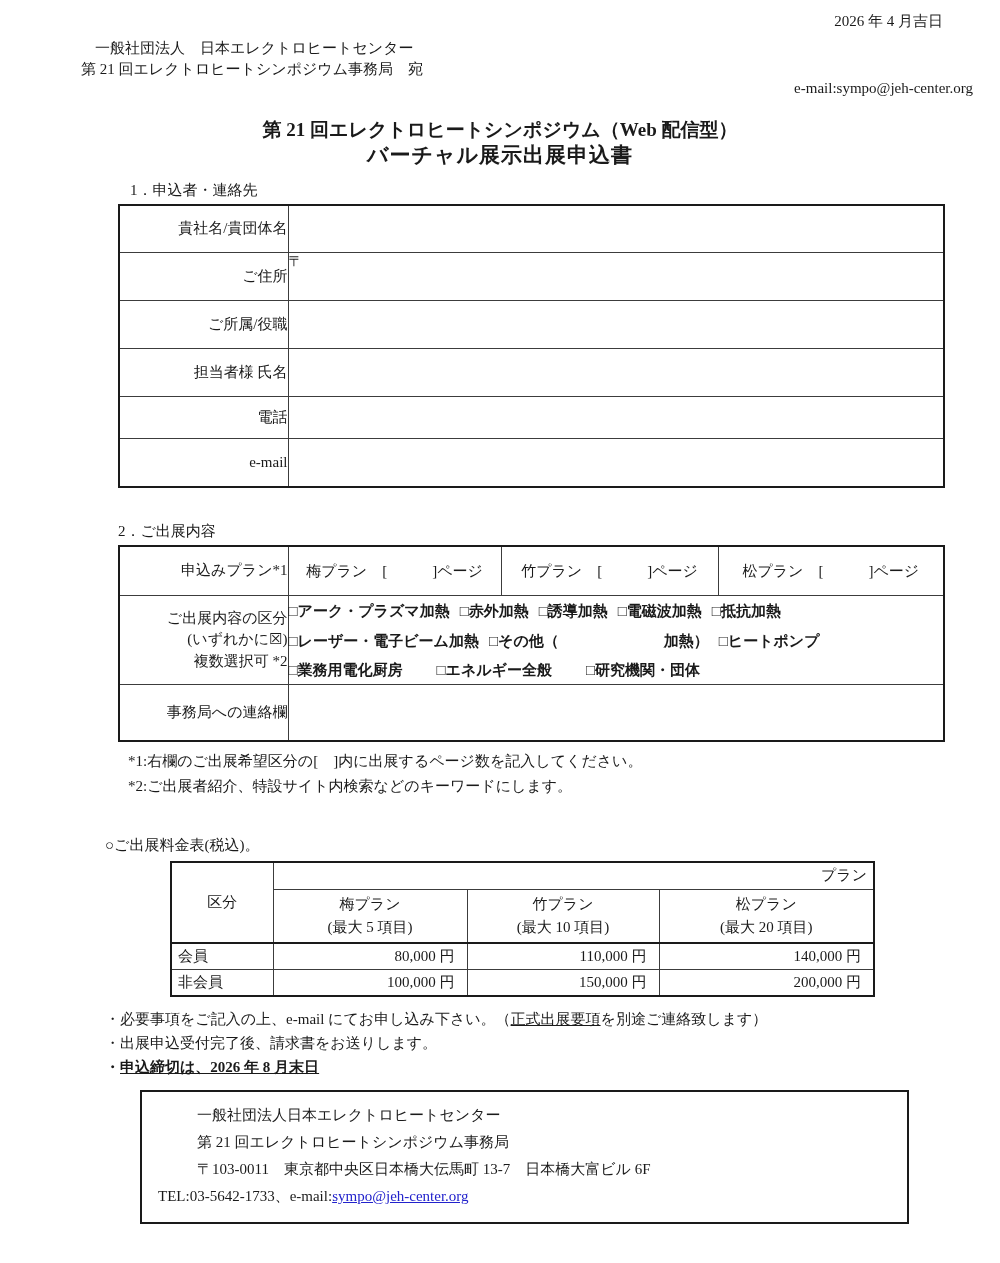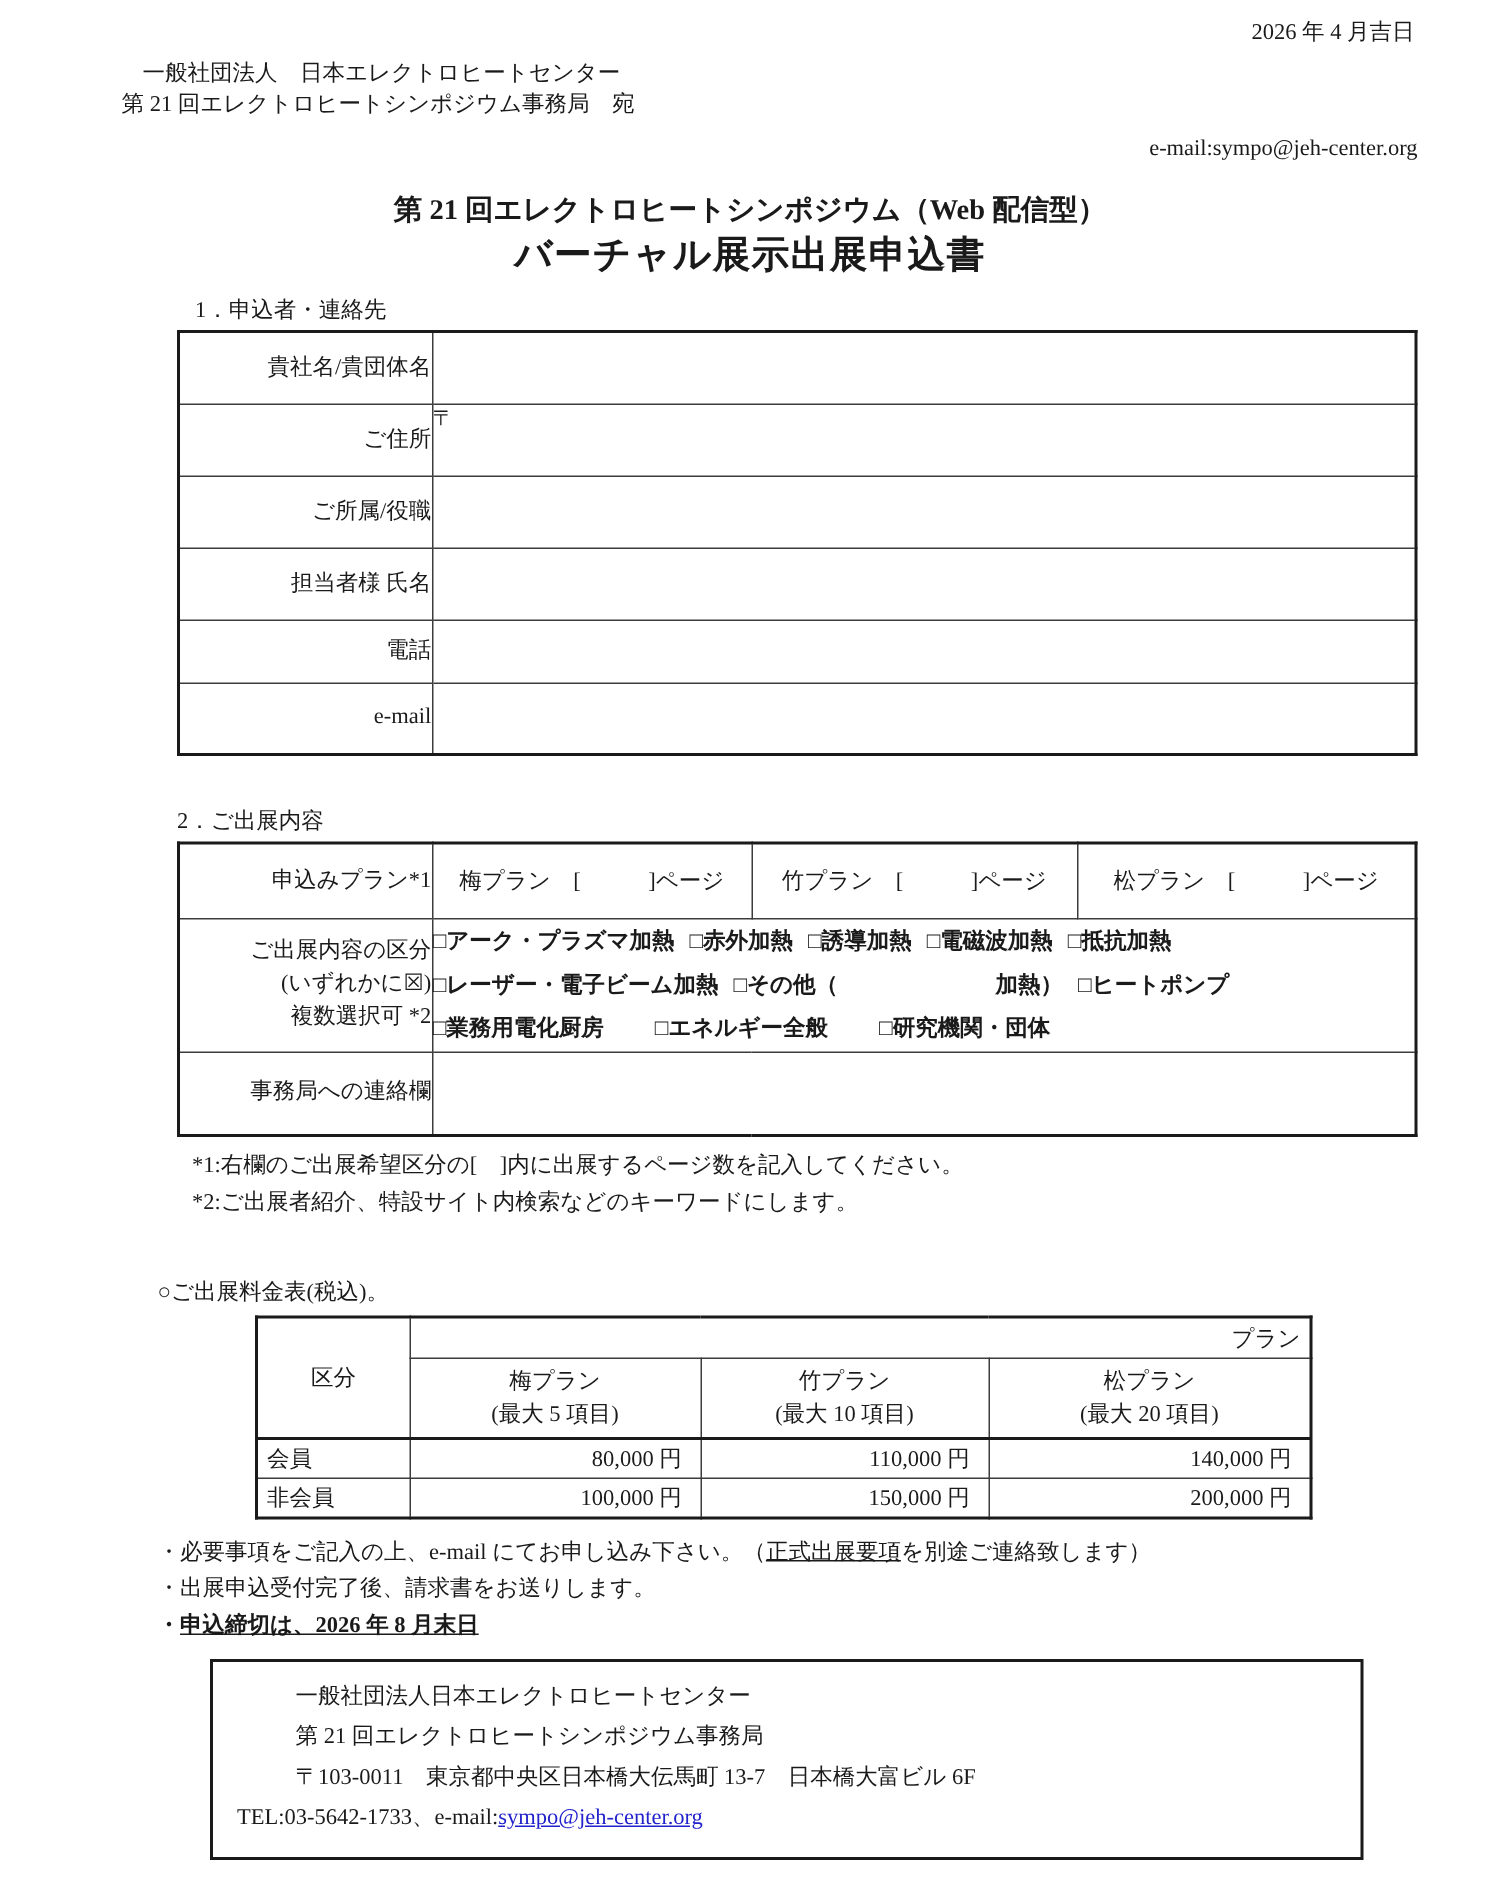--- a/index.html
+++ b/index.html
@@ -5,25 +5,25 @@
   html,body{margin:0;padding:0;background:#ffffff;}
   .page{
     width:1000px;height:1263px;background:#ffffff;color:#1a1a1a;
     font-family:"Liberation Serif","DejaVu Serif",serif;
     font-size:15px;position:relative;overflow:hidden;
   }
   
   .date-line{padding-top:12px;text-align:right;padding-right:57px;}
   .addr1{margin:8px 0 0 95px;}
   .addr2{margin:2px 0 0 81px;}
-  .email-right{margin-top:12px;text-align:right;padding-right:55px;font-family:Liberation Serif, serif;}
+  .email-right{margin-top:1px;text-align:right;padding-right:27px;font-family:Liberation Serif, serif;}
   
   .title-block{text-align:center;margin-top:20px;line-height:1.35;}
   .title-l1{font-weight:bold;font-size:19px;}
-  .title-l2{font-weight:bold;font-size:25px;font-family:Liberation Serif, serif;letter-spacing:1px;}
+  .title-l2{font-weight:bold;font-size:21px;font-family:Liberation Mono, monospace;letter-spacing:1px;}
   
   .sec1-heading{margin:10px 0 4px 130px;}
   .sec2-heading{margin:34px 0 4px 118px;}
   
   table{border-collapse:collapse;table-layout:fixed;}
   .t1,.t2{margin-left:118px;width:825px;border:2px solid #1a1a1a;}
   .t1 td,.t2 td{border:1px solid #3c3c3c;padding:0;}
   .label-cell{text-align:right;vertical-align:middle;line-height:1.45;}
   .value-cell{vertical-align:middle;}
   .dotted-row td{border-bottom:1px dotted #808080;}

